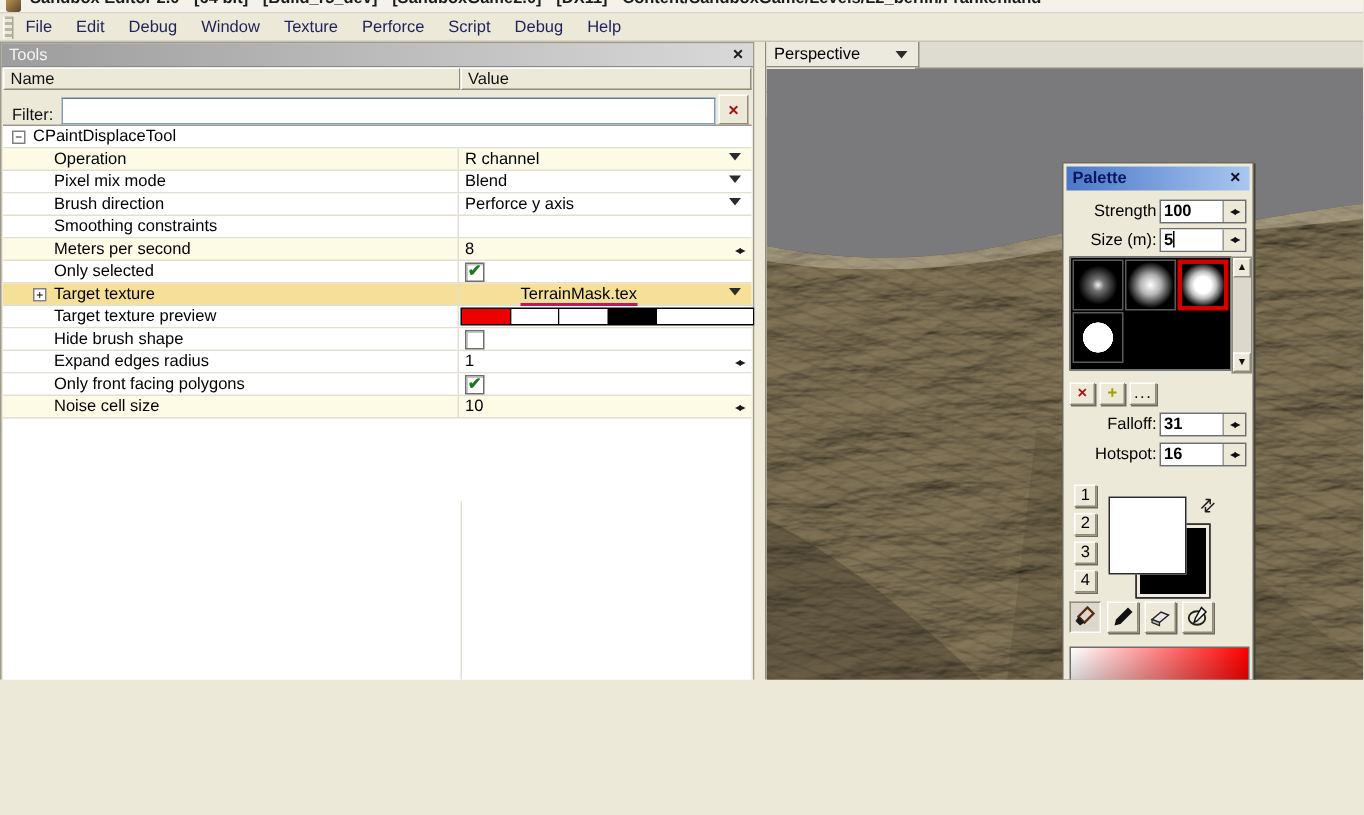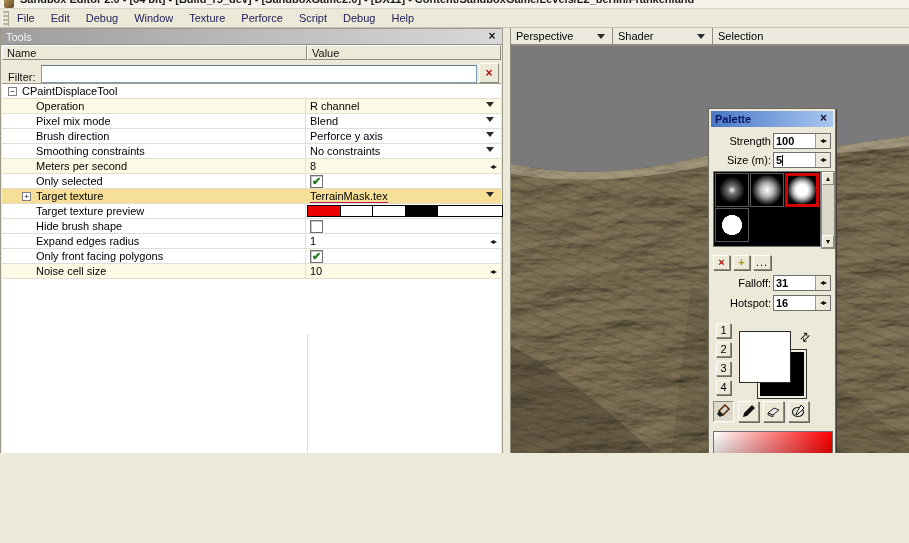--- a/index.html
+++ b/index.html
@@ -36,33 +36,33 @@
   .prow .pvalue { flex:1; position:relative; line-height:14px; padding-left:4px; color:#000; white-space:nowrap; }
   .prow.cream { background:#fdfae6; }
   .prow.selrow { background:#f6e098; }
   .grouprow .pname { padding-left:6px; font-weight:normal; display:flex; align-items:center; width:100%; border-right:none; }
   .expander { display:inline-block; width:9px; height:9px; border:1px solid #808080; background:#fff; color:#000; font-size:8px; line-height:7px; text-align:center; margin-right:5px; flex:none; }
   .dd-arrow { position:absolute; right:7px; top:3px; width:0; height:0; border-left:4px solid transparent; border-right:4px solid transparent; border-top:5px solid #2b2b2b; }
   .spinner { position:absolute; right:5px; top:1px; font-size:8px; color:#1a1a1a; letter-spacing:-1px; }
   .chk { display:inline-block; width:13px; height:13px; background:#fff; border:1px solid #6e6e6e; box-shadow:inset 1px 1px 0 #c8c8c8; margin-top:1px; text-align:center; line-height:11px; font-size:11px; font-weight:bold; color:#0f7a0f; }
   .chk.checked::before { content:"\2714"; color:#1a7a1a; }
   .tname-icon-pad { padding-left:20px !important; display:flex; align-items:center; }
-  .ttex-underline { border-bottom:1px solid #be185d; }
+  .ttex-underline { border-bottom:6px solid #be185d;margin-left:37px; }
   .preview-strip { position:absolute; left:1px; top:1px; height:12px; width:196px; border:1px solid #000; display:flex; background:#fff; }
   .preview-strip .seg { height:100%; border-right:1px solid #000; }
   .preview-strip .seg:last-child { border-right:none; }
   .grid-tail { position:absolute; left:1px; top:250px; bottom:1px; width:497px; background:#fff; }
   .grid-tail .vline { position:absolute; left:304px; top:0; bottom:0; width:1px; background:#e2dfd2; }
 
   
   .divider { position:absolute; left:503px; top:28px; width:8px; height:515px; background:#ece9d8; border-right:1px solid #8f8c7d; }
 
   
   .viewport { position:absolute; left:511px; top:28px; width:398px; height:515px; }
-  .vp-toolbar { position:absolute; left:0; top:0; width:398px; height:18px; background:#dedbd0; display:flex; border-bottom:1px solid #8f8c7d; }
+  .vp-toolbar { position:absolute; left:0; top:0; width:398px; height:18px; background:#dedbd0; display:flex; border-bottom:1px solid #8f8c7d;flex-direction:column; }
   .combo { position:relative; background:#eceadf; border:1px solid #8f8c7d; border-top:none; border-left:none; line-height:16px; padding-left:5px; color:#000; cursor:pointer; }
   .combo .dd-arrow { top:6px; }
   .combo-persp { width:102px; }
   .combo-shader { width:100px; }
   .combo-sel { flex:1; border-right:none; }
   .vp-3d { position:absolute; left:0; top:18px; width:398px; height:497px; }
 
   
   .palette { position:absolute; left:708px; top:108px; width:128px; height:440px; background:#ece9d8; border:1px solid #6e6b5e; box-shadow:1px 1px 0 #44423a; }
   .pal-title { position:absolute; left:2px; top:2px; right:2px; height:16px; background:linear-gradient(90deg,#4a78c8,#a9c7ef); color:#0a145e; font-weight:bold; line-height:16px; padding-left:4px; }
@@ -159,21 +159,20 @@
         <div class="pvalue"><span>Blend</span><span class="dd-arrow"></span></div>
       </div>
 
       <div class="prow">
         <div class="pname">Brush direction</div>
         <div class="pvalue"><span>Perforce y axis</span><span class="dd-arrow"></span></div>
       </div>
 
       <div class="prow">
         <div class="pname">Smoothing constraints</div>
-        <div class="pvalue"><span>No constraints</span><span class="dd-arrow"></span></div>
       </div>
 
       <div class="prow cream">
         <div class="pname">Meters per second</div>
         <div class="pvalue"><span>8</span><span class="spinner">◂▸</span></div>
       </div>
 
       <div class="prow">
         <div class="pname">Only selected</div>
         <div class="pvalue"><span class="chk checked"></span></div>

